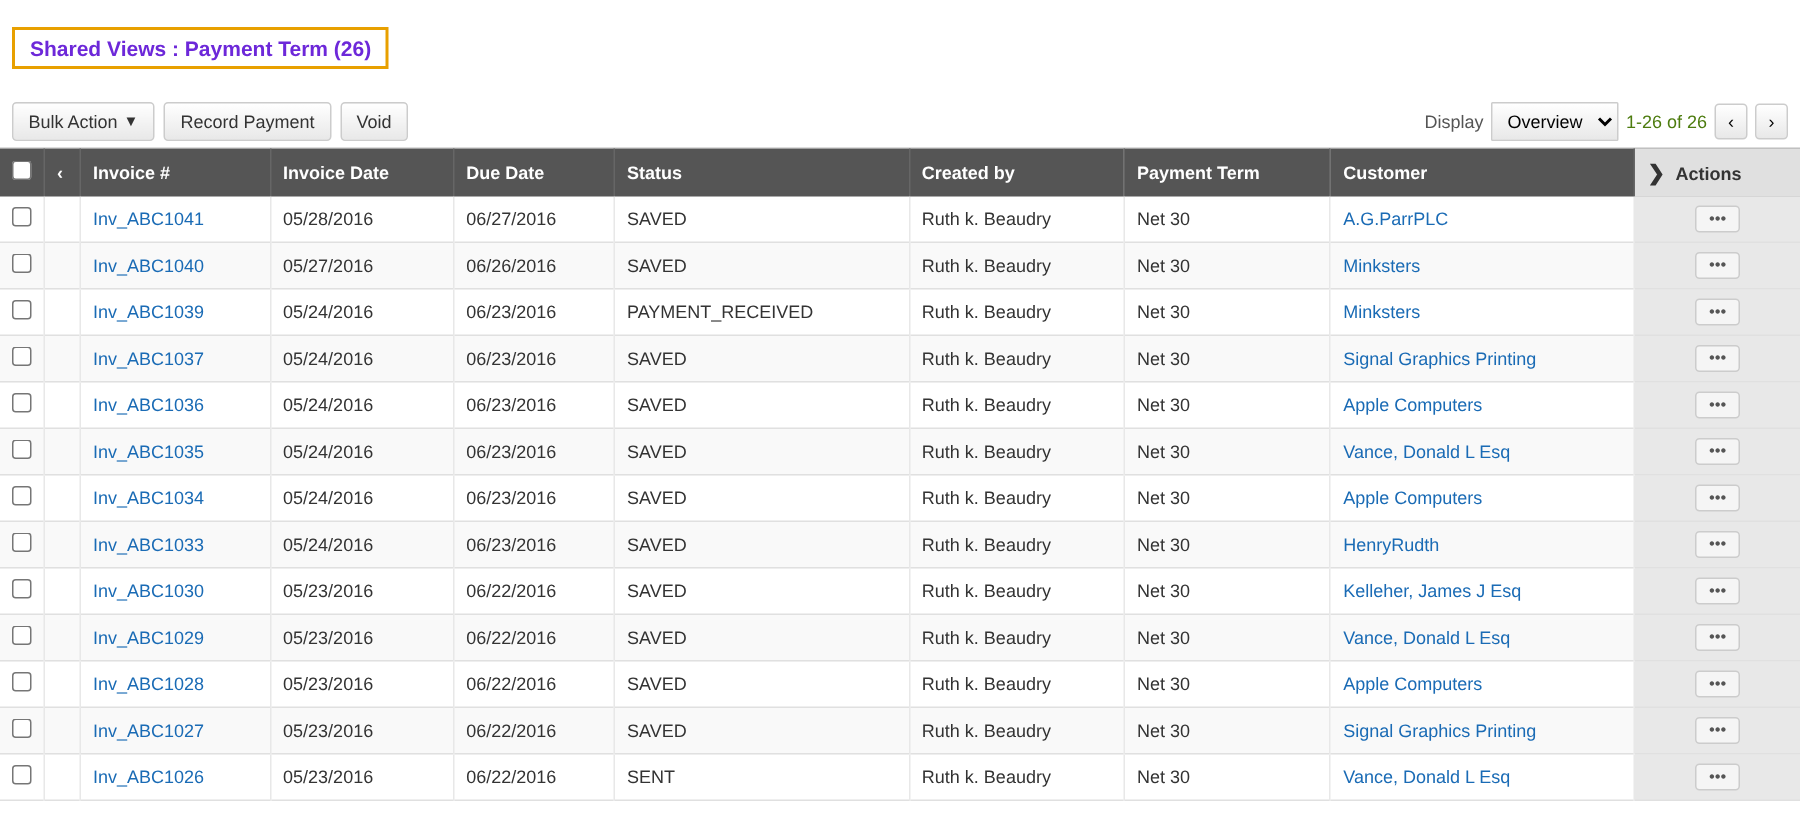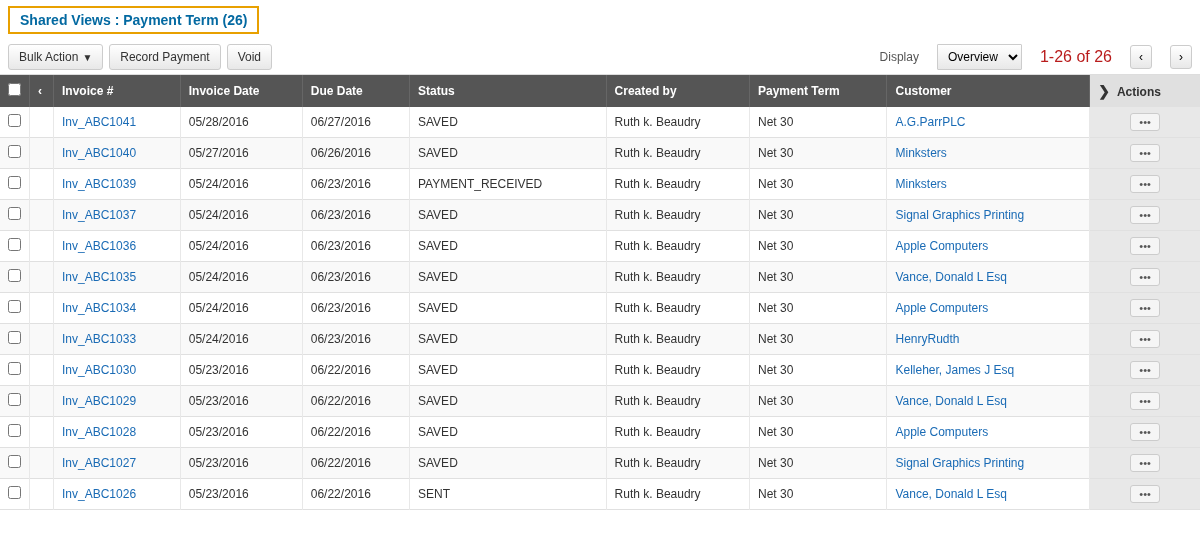--- a/index.html
+++ b/index.html
@@ -5,37 +5,37 @@
     * { box-sizing: border-box; margin: 0; padding: 0; }
     body { font-family: Arial, sans-serif; font-size: 12px; background: #fff; color: #333; }
 
     .page-wrapper { width: 1200px; background: #fff; }
 
     
     .page-title-bar {
       border: 2px solid #e8a000;
       display: inline-block;
       padding: 4px 10px;
-      margin: 6px 8px;
+      margin: 18px 8px;
       font-size: 14px;
       font-weight: bold;
-      color: #0369a1;
+      color: #6d28d9;
     }
 
     
     .toolbar {
       display: flex;
       align-items: center;
       padding: 4px 8px;
       background: #fff;
       border-bottom: 1px solid #ddd;
       gap: 6px;
     }
     .toolbar-left { display: flex; align-items: center; gap: 6px; flex: 1; }
-    .toolbar-right { display: flex; align-items: center; gap: 18px; }
+    .toolbar-right { display: flex; align-items: center; gap: 5px; }
 
     .btn {
       padding: 5px 10px;
       border: 1px solid #ccc;
       background: linear-gradient(to bottom, #fff, #e8e8e8);
       border-radius: 3px;
       cursor: pointer;
       font-size: 12px;
       color: #333;
       display: flex;
@@ -46,21 +46,21 @@
 
     .display-label { font-size: 12px; color: #555; }
     .display-select {
       padding: 4px 6px;
       border: 1px solid #ccc;
       border-radius: 1px;
       background: linear-gradient(to bottom, #fff, #e8e8e8);
       font-size: 12px;
       cursor: pointer;
     }
-    .page-info { font-size: 16px; color: #b91c1c; }
+    .page-info { font-size: 12px; color: #4d7c0f; }
     .nav-btn {
       padding: 4px 8px;
       border: 1px solid #ccc;
       background: linear-gradient(to bottom, #fff, #e8e8e8);
       border-radius: 3px;
       cursor: pointer;
       font-size: 12px;
     }
 
     

